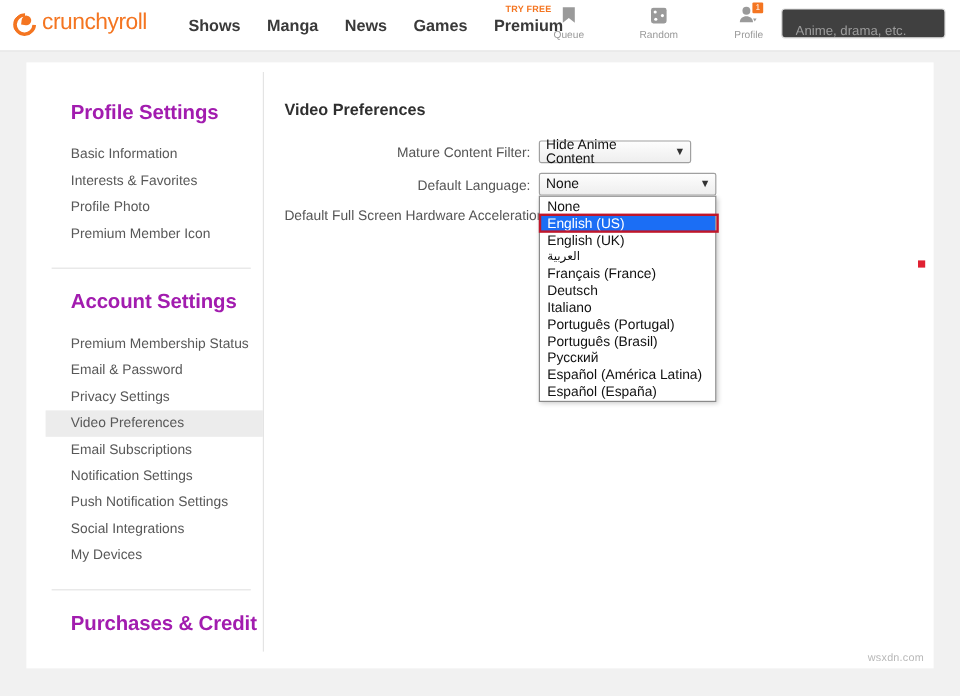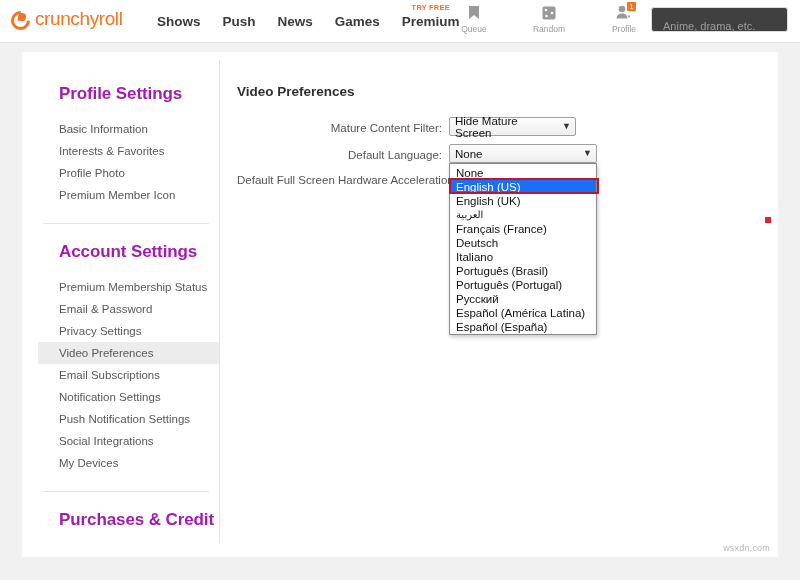--- a/index.html
+++ b/index.html
@@ -279,21 +279,21 @@
   <div id="logo-wrap">
     <span class="cr-mark"></span>
     <span id="logo-text">crunchyroll</span>
   </div>
 
   <nav id="primary-nav">
     <a class="nav-link">
       <span>Shows</span>
     </a>
     <a class="nav-link">
-      <span>Push</span>
+      <span>Manga</span>
     </a>
     <a class="nav-link">
       <span>News</span>
     </a>
     <a class="nav-link">
       <span>Games</span>
     </a>
     <a class="nav-link">
       <span class="try-free">TRY FREE</span>
       <span>Premium</span>
@@ -375,21 +375,21 @@
 
   <div id="v-divider"></div>
 
   <section id="main-pane">
 
     <h1 id="section-title">Video Preferences</h1>
 
     <div class="form-row">
       <div class="form-label">Mature Content Filter:</div>
       <div class="native-select" id="mature-select">
-        <span>Hide Mature Screen</span>
+        <span>Hide Anime Content</span>
         <span class="sel-caret">▼</span>
       </div>
     </div>
 
     <div class="form-row">
       <div class="form-label">Default Language:</div>
 
       <div style="position:relative;">
         <div class="native-select" id="language-select">
           <span>None</span>
@@ -397,22 +397,22 @@
         </div>
 
         <div id="language-dropdown">
           <div class="dd-option">None</div>
           <div class="dd-option selected">English (US)</div>
           <div class="dd-option">English (UK)</div>
           <div class="dd-option rtl">العربية</div>
           <div class="dd-option">Français (France)</div>
           <div class="dd-option">Deutsch</div>
           <div class="dd-option">Italiano</div>
+          <div class="dd-option">Português (Portugal)</div>
           <div class="dd-option">Português (Brasil)</div>
-          <div class="dd-option">Português (Portugal)</div>
           <div class="dd-option">Русский</div>
           <div class="dd-option">Español (América Latina)</div>
           <div class="dd-option">Español (España)</div>
 
           <div id="dd-highlight-box" style="top: 14px; height: 16px;"></div>
         </div>
       </div>
     </div>
 
     <div class="form-row">

